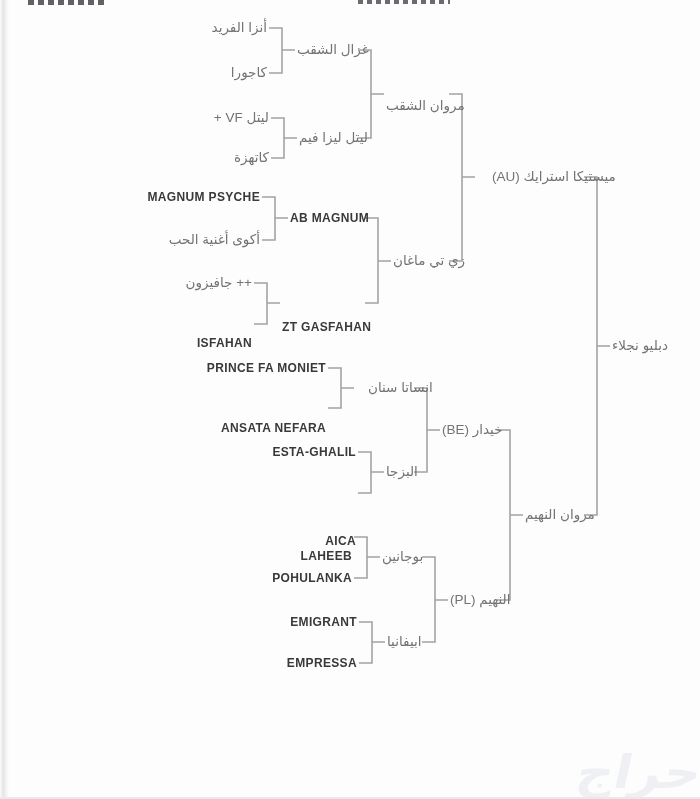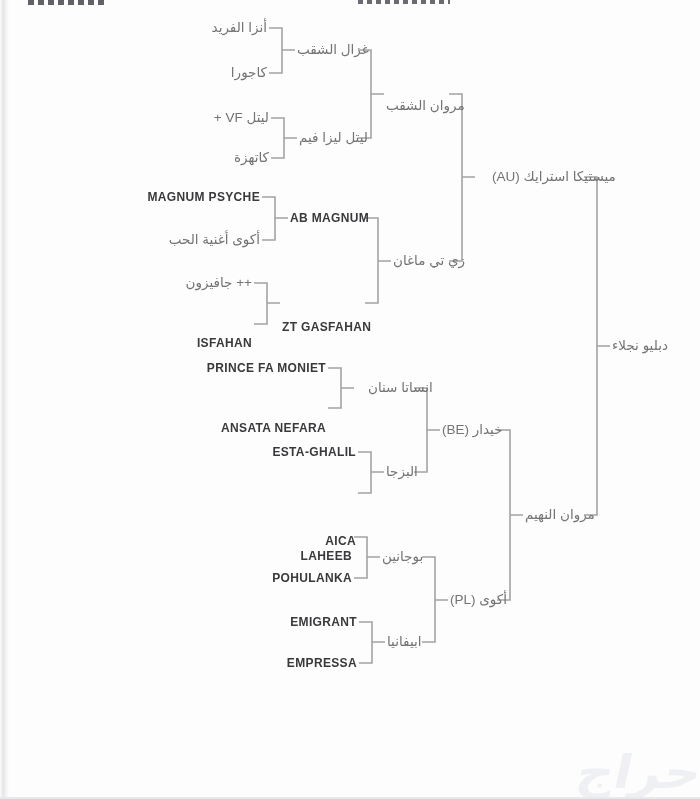--- a/index.html
+++ b/index.html
@@ -45,21 +45,21 @@
     <path id="connector-path" fill="none" stroke-width="1.6" d="M269 28H282V73H269M282 50H295M271 118H284V158H271M284 138H297M358 50H371V138H358M371 94H384M262 197H275V240H262M275 218H288M254 283H267V324H254M267 303H280M365 218H378V303H365M378 261H391M449 94H462V261H449M462 177H475M328 368H341V408H328M341 388H354M358 452H371V493H358M371 472H384M414 388H427V472H414M427 430H440M354 537H367V578H354M367 557H380M359 622H372V663H359M372 642H385M422 557H435V642H422M435 600H448M497 430H510V600H497M510 515H523M584 177H597V515H584M597 346H610" stroke="#a3a3a6"></path>
   </svg>
 
   <div id="nodes">
       <div class="node ar" dir="rtl" style="top: 346px; left: 612px;">دبليو نجلاء</div>
       <div class="node ar" dir="rtl" style="top: 177px; left: 492px;">ميستيكا استرايك (AU)</div>
       <div class="node ar" dir="rtl" style="top: 515px; left: 525px;">مروان النهيم</div>
       <div class="node ar" dir="rtl" style="top: 94px; left: 386px; margin-top: 12px;">مروان الشقب</div>
       <div class="node ar" dir="rtl" style="top: 261px; left: 393px;">زي تي ماغان</div>
       <div class="node ar" dir="rtl" style="top: 430px; left: 442px;">خيدار (BE)</div>
-      <div class="node ar" dir="rtl" style="top: 600px; left: 450px;">أكوى (PL)</div>
+      <div class="node ar" dir="rtl" style="top: 600px; left: 450px;">النهيم (PL)</div>
       <div class="node ar" dir="rtl" style="top: 50px; left: 297px;">غزال الشقب</div>
       <div class="node ar" dir="rtl" style="top: 138px; left: 299px;">ليتل ليزا فيم</div>
       <div class="node en" dir="ltr" style="top: 218px; left: 290px;">AB MAGNUM</div>
       <div class="node en" dir="ltr" style="top: 303px; left: 282px; margin-top: 24px;">ZT GASFAHAN</div>
       <div class="node ar" dir="rtl" style="top: 388px; left: 356px; margin-left: 12px;">انساتا سنان</div>
       <div class="node ar" dir="rtl" style="top: 472px; left: 386px;">البزجا</div>
       <div class="node ar" dir="rtl" style="top: 557px; left: 382px;">بوجانين</div>
       <div class="node ar" dir="rtl" style="top: 642px; left: 387px;">ابيفانيا</div>
       <div class="node ar" dir="rtl" style="top: 28px; right: 433px;">أنزا الفريد</div>
       <div class="node ar" dir="rtl" style="top: 73px; right: 433px;">كاجورا</div>

